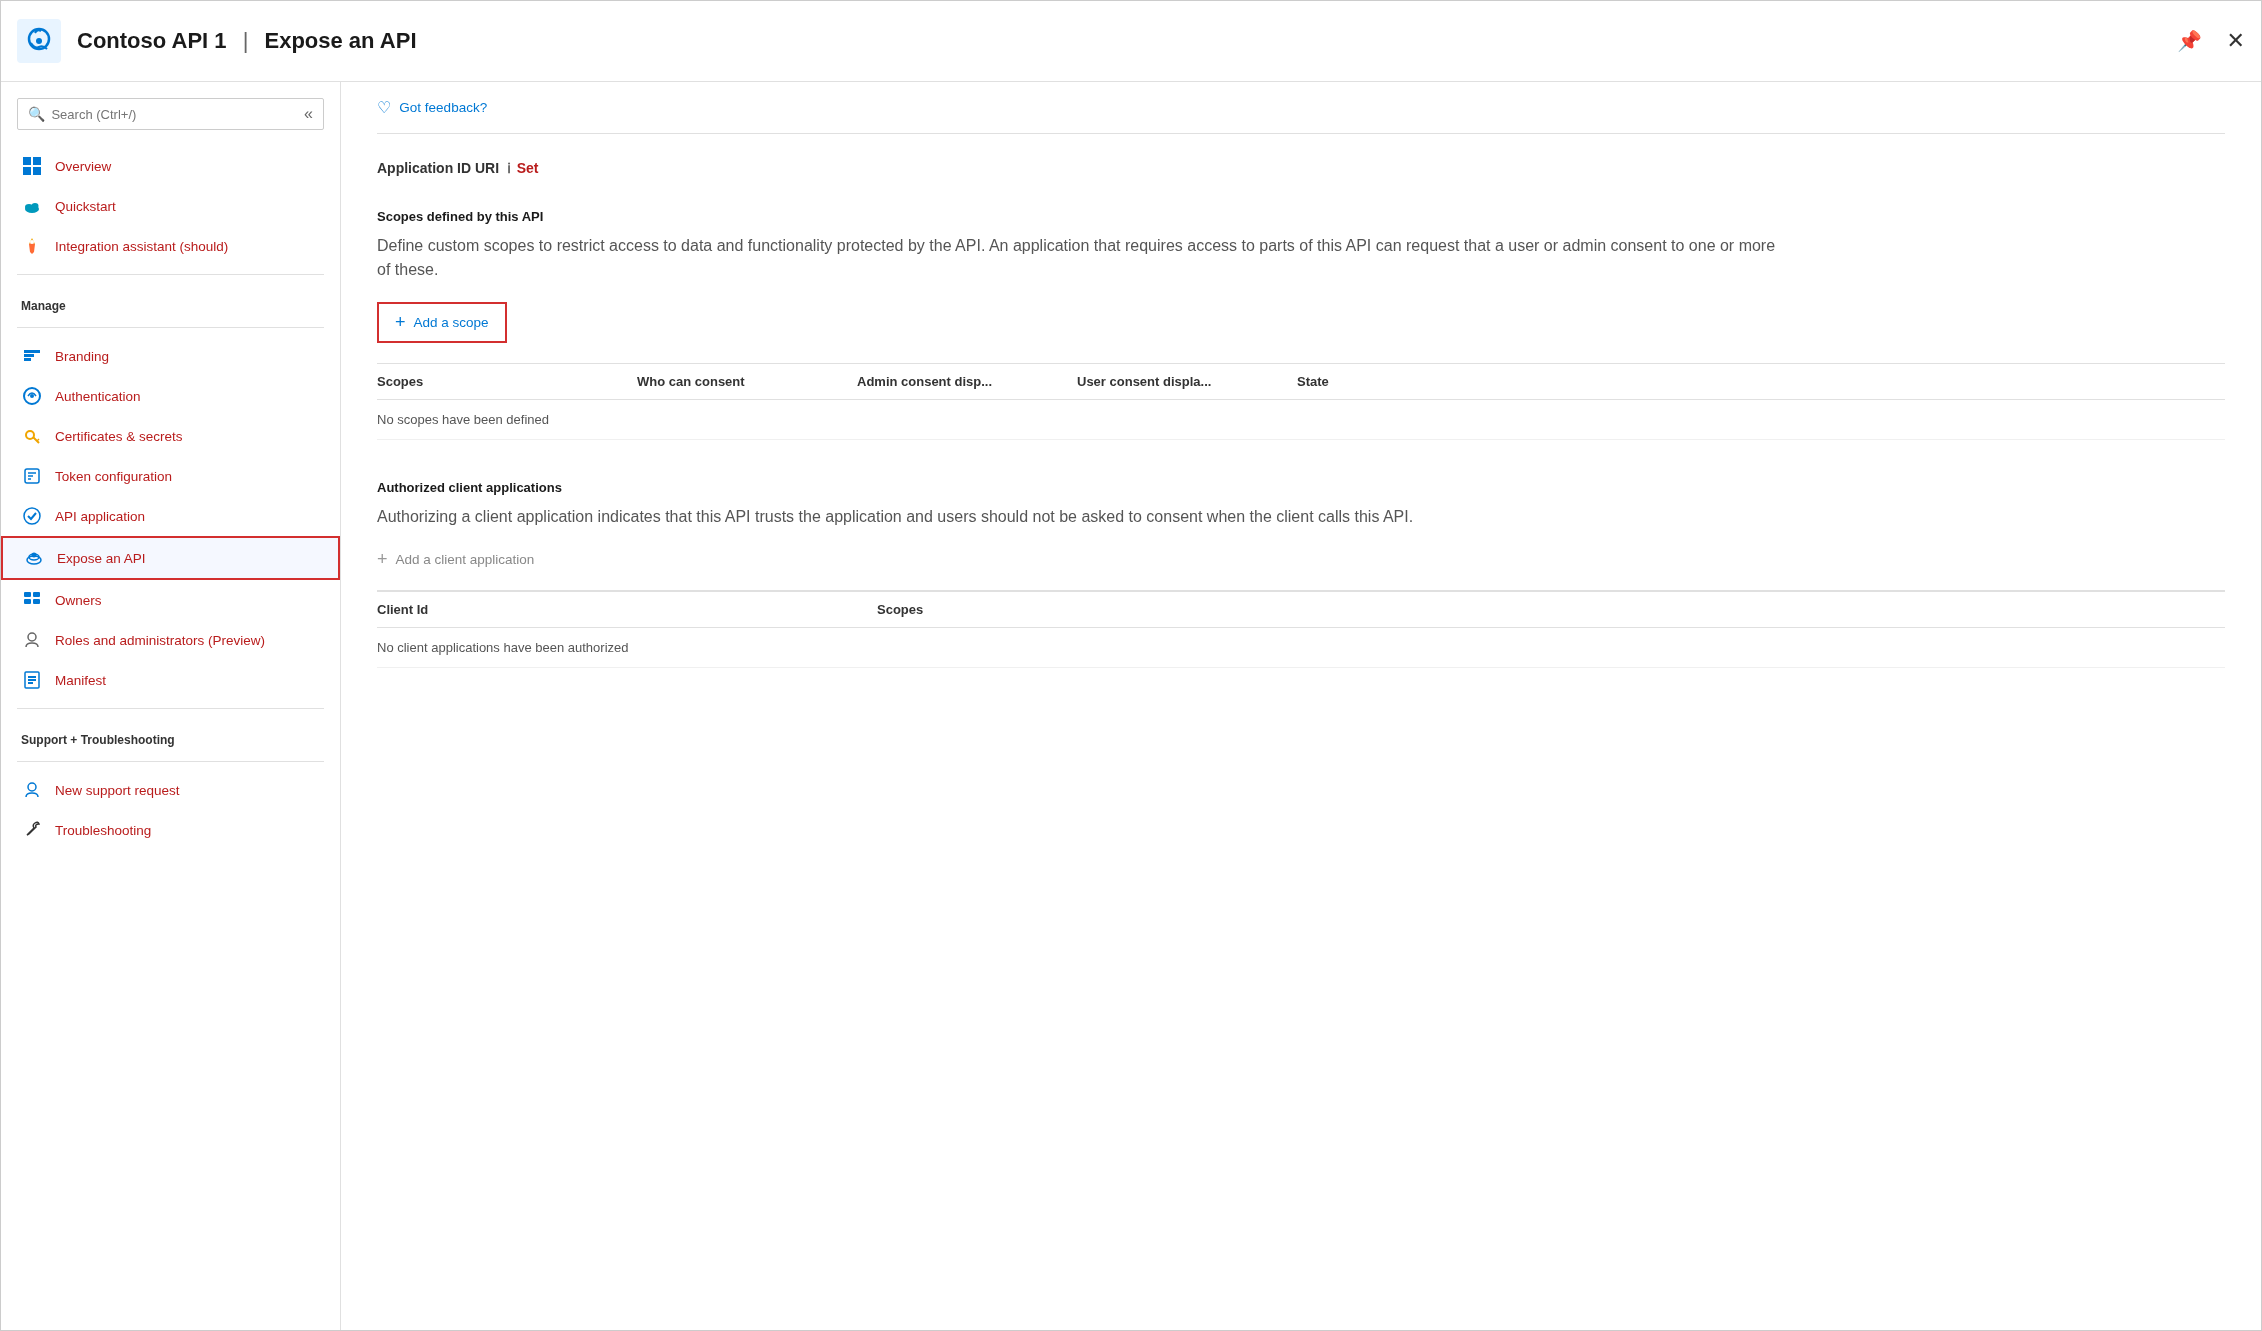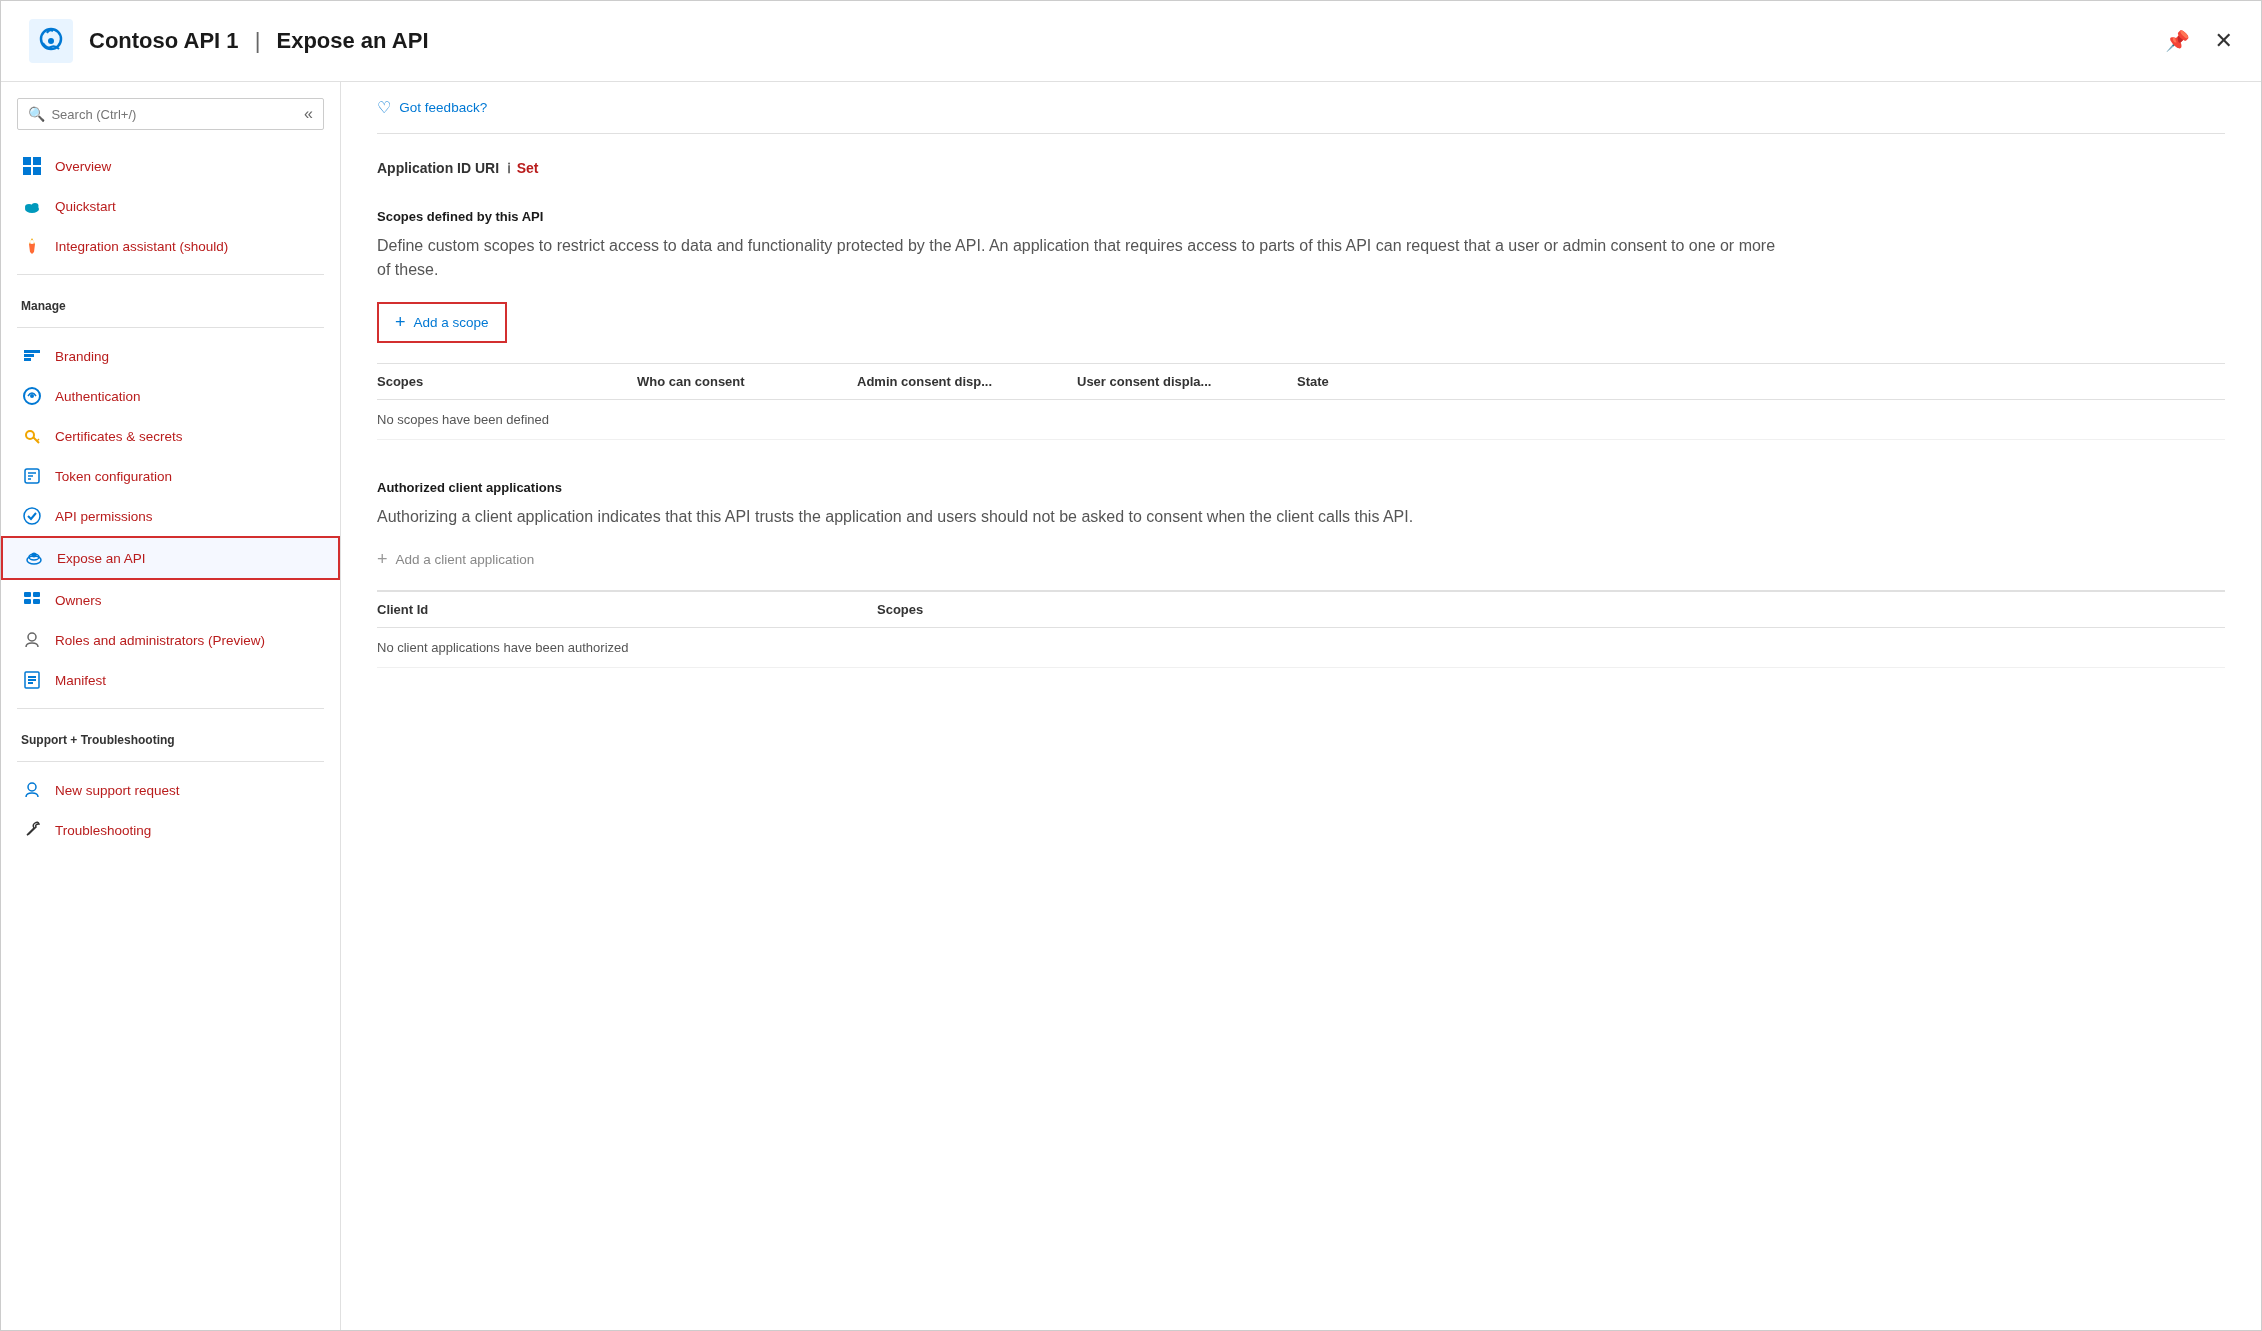--- a/index.html
+++ b/index.html
@@ -12,21 +12,21 @@
       display: flex;
       flex-direction: column;
       overflow: hidden;
       background: #fff;
     }
 
     
     .title-bar {
       display: flex;
       align-items: center;
-      padding: 18px 28px;
+      padding: 18px 16px;
       border-bottom: 1px solid #e0e0e0;
       background: #fff;
       flex-shrink: 0;
     }
     .title-bar-icon {
       width: 44px;
       height: 44px;
       margin-right: 16px;
       flex-shrink: 0;
     }
@@ -371,21 +371,21 @@
         <span>Token configuration</span>
       </div>
 
       <div class="sidebar-item">
         <span class="item-icon">
           <svg width="20" height="20" viewBox="0 0 20 20">
               <circle cx="10" cy="10" r="8" fill="none" stroke="#0078d4" stroke-width="1.5"></circle>
               <path d="M6 10 L9 13 L14 7" stroke="#0078d4" stroke-width="2" fill="none"></path>
             </svg>
         </span>
-        <span>API permissions</span>
+        <span>API application</span>
       </div>
 
       <div class="sidebar-item active" style="border: 2px solid #d32f2f; background: #f5f8ff;">
         <span class="item-icon">
           <svg width="20" height="20" viewBox="0 0 20 20">
               <ellipse cx="10" cy="12" rx="7" ry="4" fill="none" stroke="#0078d4" stroke-width="1.5"></ellipse>
               <ellipse cx="10" cy="9" rx="5" ry="3" fill="none" stroke="#0078d4" stroke-width="1.5"></ellipse>
               <circle cx="10" cy="7" r="2.5" fill="#0078d4"></circle>
             </svg>
         </span>

